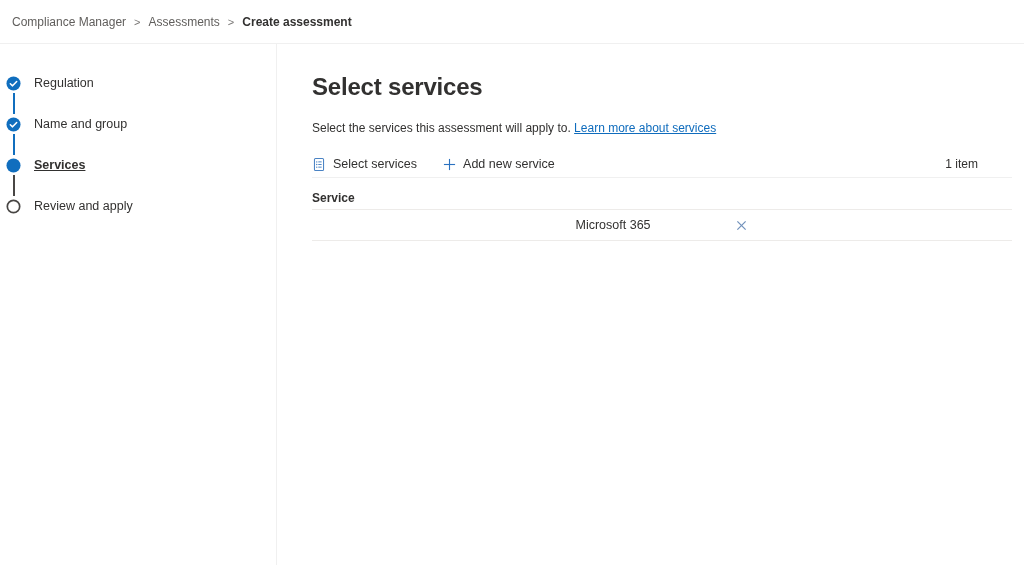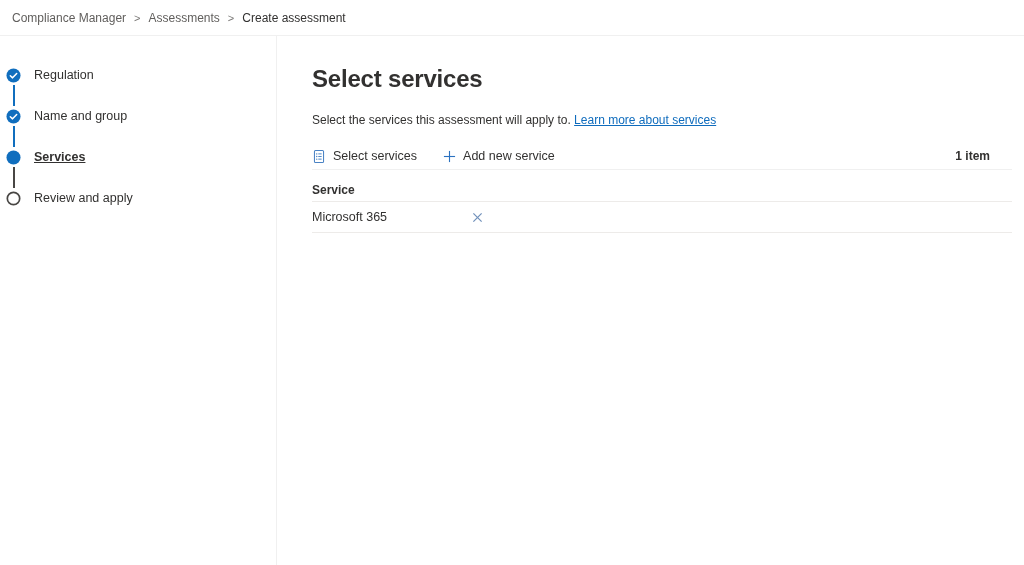--- a/index.html
+++ b/index.html
@@ -1,23 +1,23 @@
 <!DOCTYPE html>
 <html><head>
 <meta charset="utf-8">
 <style>
   * { margin:0; padding:0; box-sizing:border-box; }
   html,body { width:1024px; height:565px; background:#fff; overflow:hidden;
     font-family:"Liberation Sans", sans-serif; color:#323130; }
 
   
-  .breadcrumb-bar { height:36px; display:flex; align-items:center;
+  .breadcrumb-bar { height:44px; display:flex; align-items:center;
     padding:0 12px; border-bottom:1px solid #f0f0f0; }
   .crumb { font-size:12px; color:#605e5c; cursor:pointer; }
-  .crumb.current { color:#323130; font-weight:400; cursor:default; }
+  .crumb.current { color:#323130; font-weight:700; cursor:default; }
   .crumb-sep { font-size:11px; color:#797775; margin:0 8px; }
 
   
   .layout { display:flex; height:533px; }
   .wizard-nav { width:277px; border-right:1px solid #f0f0f0;
     padding:31px 0 0 6px; flex:none; }
   .content { flex:1; padding:0 12px 0 35px; }
 
   
   .step { display:flex; align-items:center; height:16px; margin-bottom:25px;
@@ -33,29 +33,29 @@
   .page-title { font-size:24px; font-weight:700; color:#323130;
     margin-top:29px; letter-spacing:-0.2px; }
   .page-desc { font-size:12px; margin-top:20px; color:#323130; }
   .page-desc a { color:#0f6cbd; text-decoration:underline; cursor:pointer; }
 
   .toolbar { display:flex; align-items:center; margin-top:16px; height:27px;
     border-bottom:1px solid #f0f0f0; }
   .cmd-btn { display:flex; align-items:center; gap:7px; font-size:12.5px;
     color:#323130; background:none; border:none; cursor:pointer;
     font-family:inherit; padding:0; margin-right:26px; }
-  .item-count { margin-left:auto; margin-right:22px; font-size:12px;
-    font-weight:700; color:#323130; }
+  .item-count { margin-left:auto; margin-right:34px; font-size:12px;
+    font-weight:400; color:#323130; }
 
   
   .svc-table { margin-top:13px; }
   .svc-header { font-size:12px; font-weight:700; color:#323130;
     padding-bottom:4px; border-bottom:1px solid #edebe9; }
   .svc-row { display:flex; align-items:center; height:31px;
-    border-bottom:1px solid #edebe9; }
+    border-bottom:1px solid #edebe9;justify-content:center; }
   .svc-cell-name { width:158px; font-size:12.5px; color:#323130; }
   .remove-btn { background:none; border:none; cursor:pointer; padding:2px;
     display:flex; align-items:center; }
 </style>
 </head>
 <body>
 
 <header class="breadcrumb-bar">
   <span class="crumb">Compliance Manager</span>
   <span class="crumb-sep">&gt;</span>

